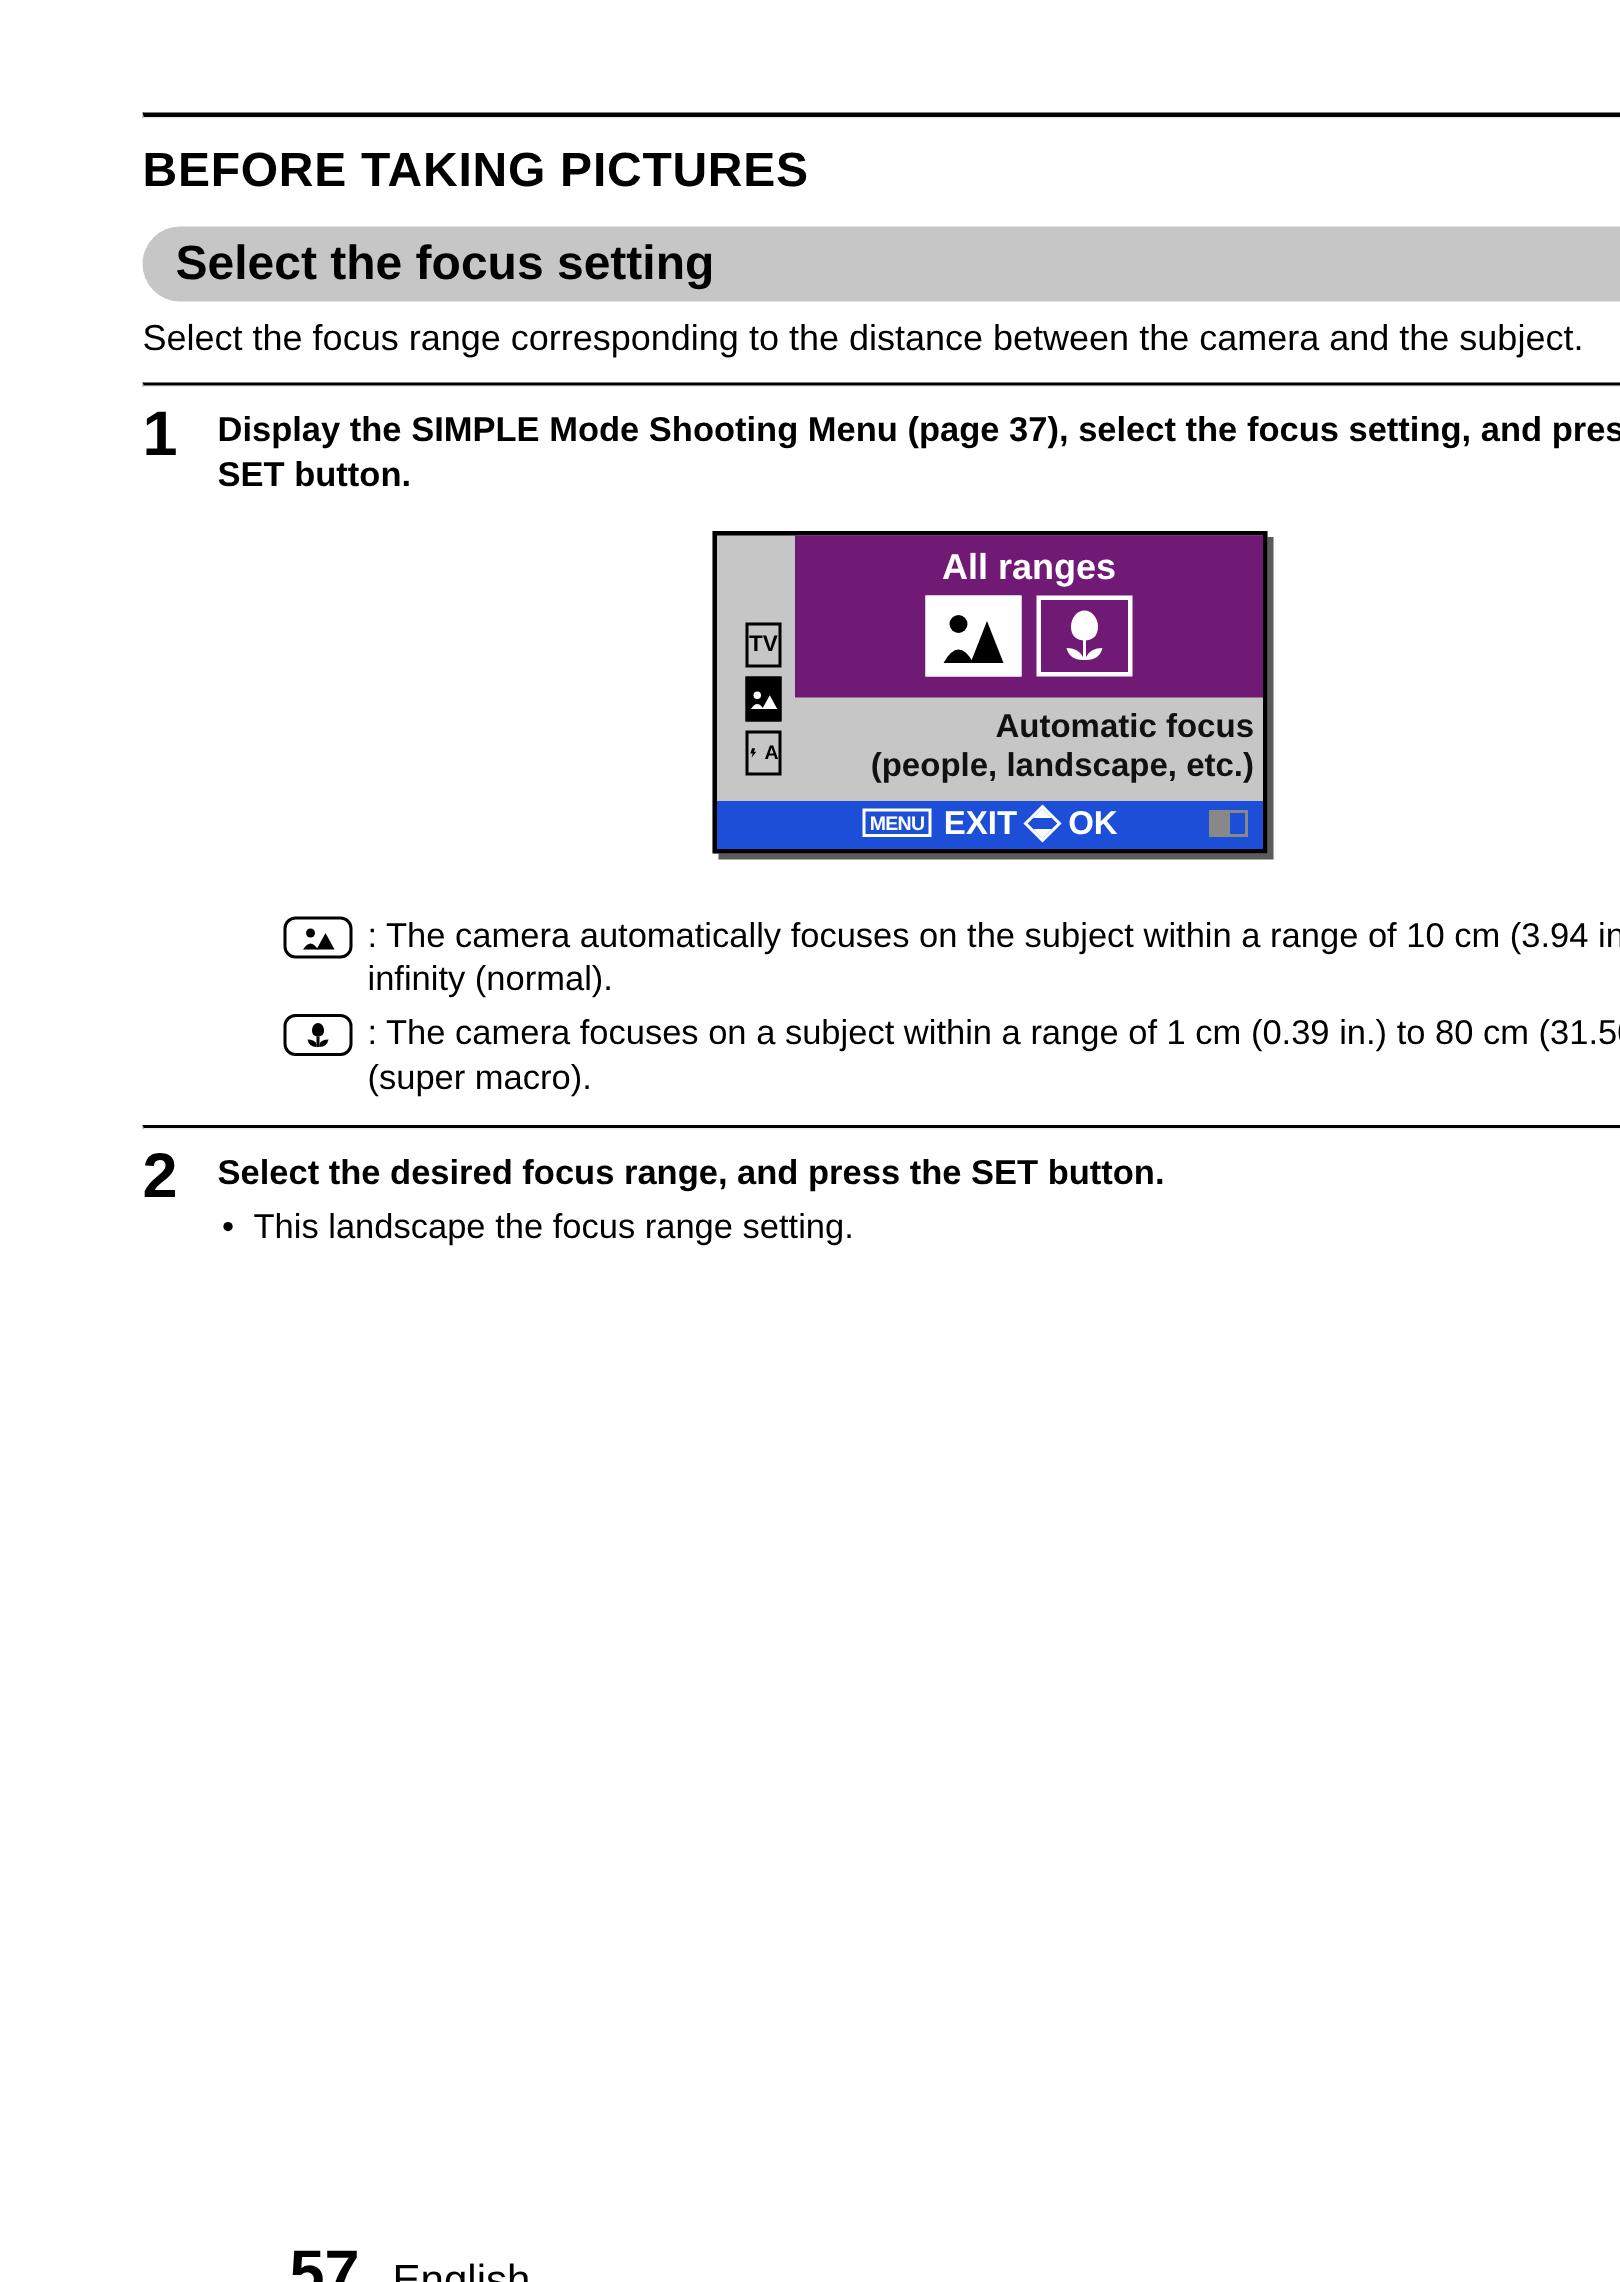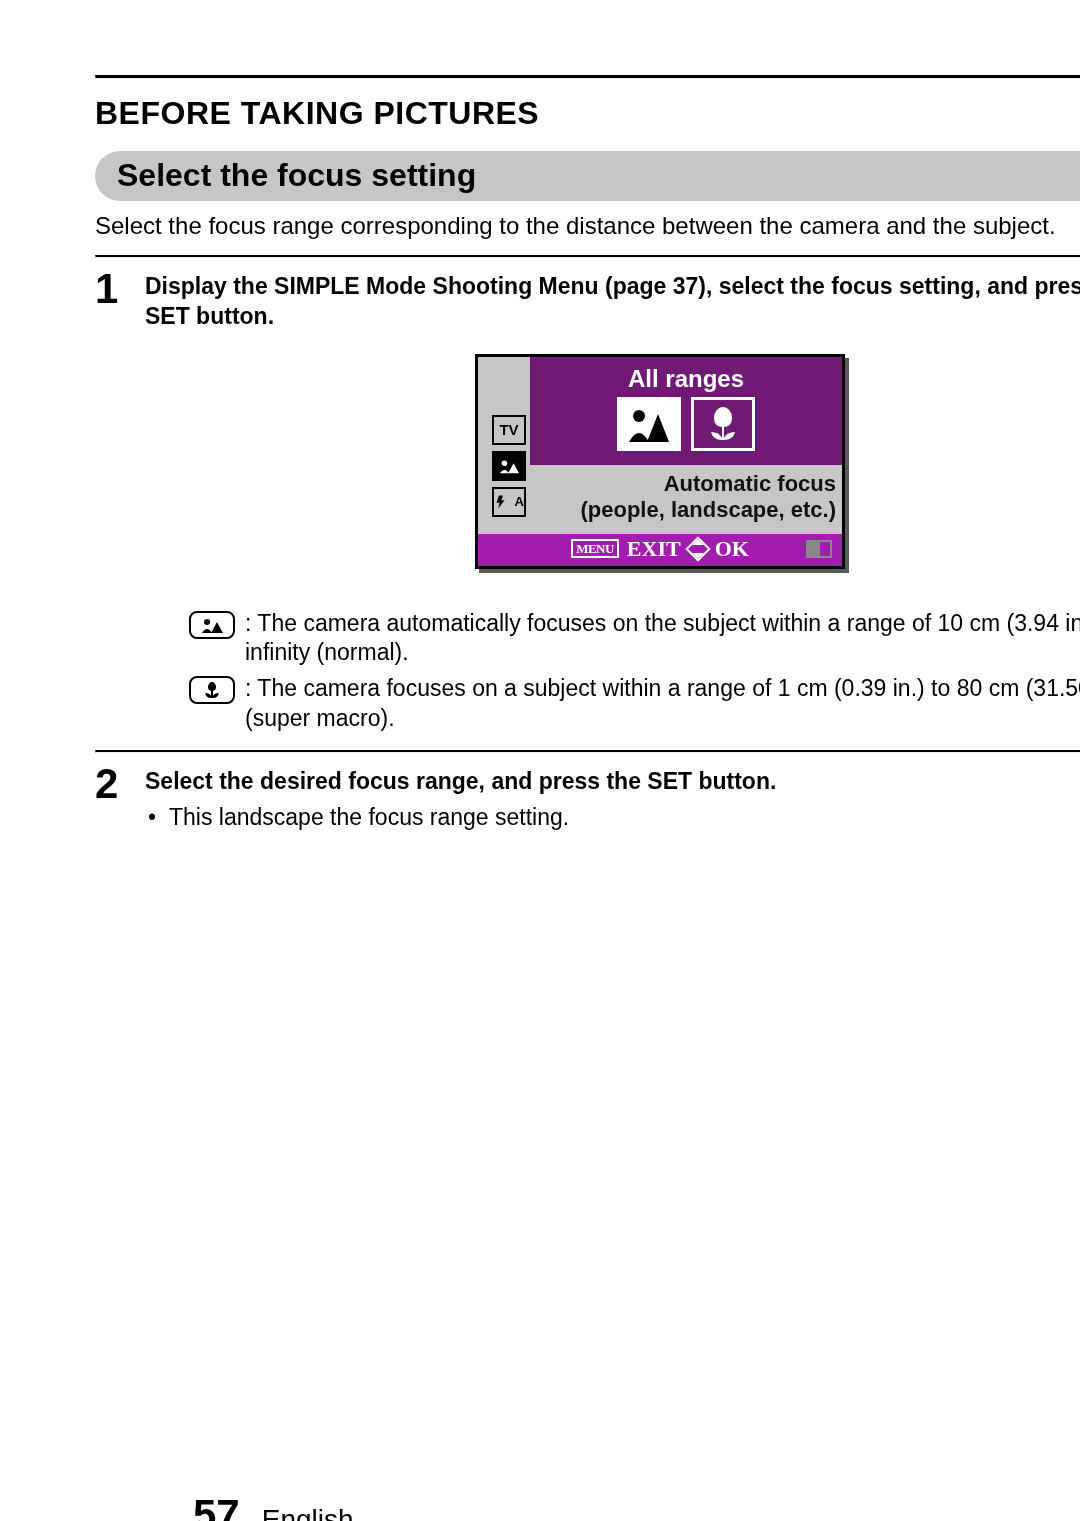--- a/index.html
+++ b/index.html
@@ -63,21 +63,21 @@
   .screen-top { display:flex; }
   .side-col {
     width: 52px;
     display:flex;
     flex-direction:column;
     align-items:center;
     padding-top: 58px;
     gap: 6px;
   }
   .side-box {
-    width: 34px; height: 30px;
+    width: 24px; height: 30px;
     border: 2px solid #000;
     display:flex; align-items:center; justify-content:center;
     font-size: 15px; font-weight:900;
     background:#c6c6c6;
     margin-left:10px;
   }
   .side-box svg { width: 22px; height: 18px; }
   .side-box.sel { background:#000; color:#fff; }
   .side-box.sel svg { fill:#fff; }
   .main-col { flex:1; }
@@ -102,27 +102,26 @@
   .big-icon svg { width: 44px; height: 40px; fill:#fff; }
   .desc {
     text-align:right;
     color:#111;
     font-size: 22px;
     font-weight:800;
     line-height:1.2;
     padding: 6px 6px 10px 6px;
   }
   .footer-bar {
-    background:#a21caf; color:#fff;
+    background:#1d4ed8; color:#fff;
     display:flex; align-items:center; justify-content:center;
     gap: 8px;
     font-size: 22px; font-weight:900;
     padding: 4px 6px 6px 6px;
     position:relative;
-    font-family:Liberation Serif, serif;
   }
   .menu-lbl {
     border: 2px solid #fff;
     font-size: 13px;
     padding: 1px 3px;
     font-weight:900;
     letter-spacing: -0.5px;
   }
   .diamond {
     width: 18px; height:18px;

